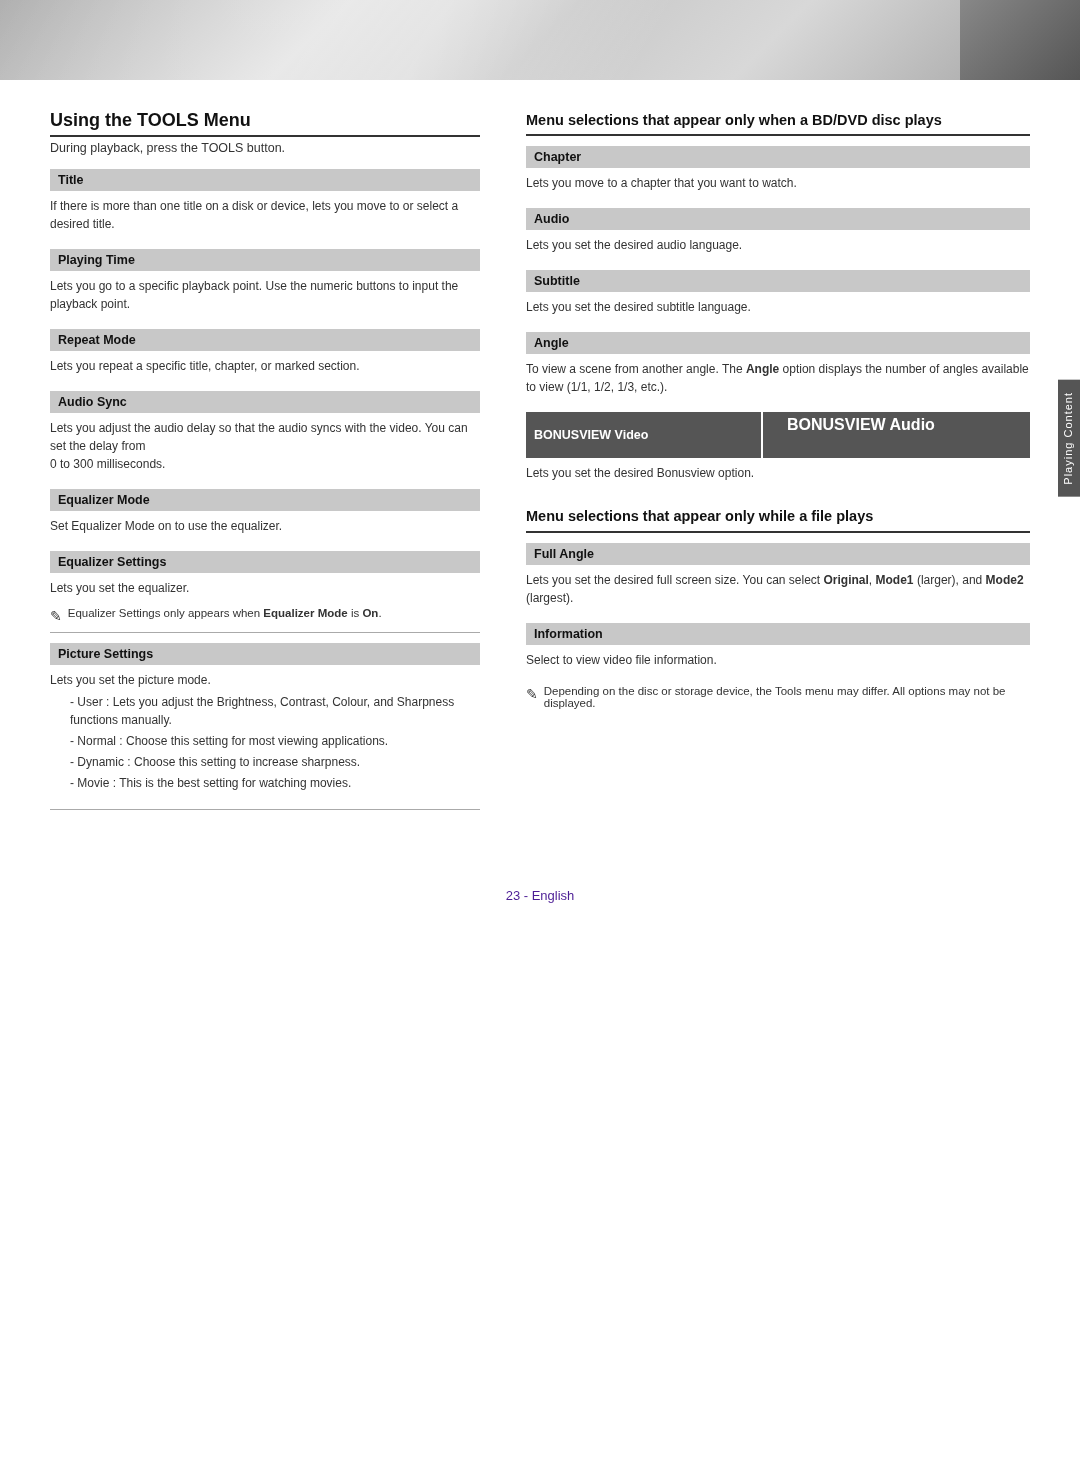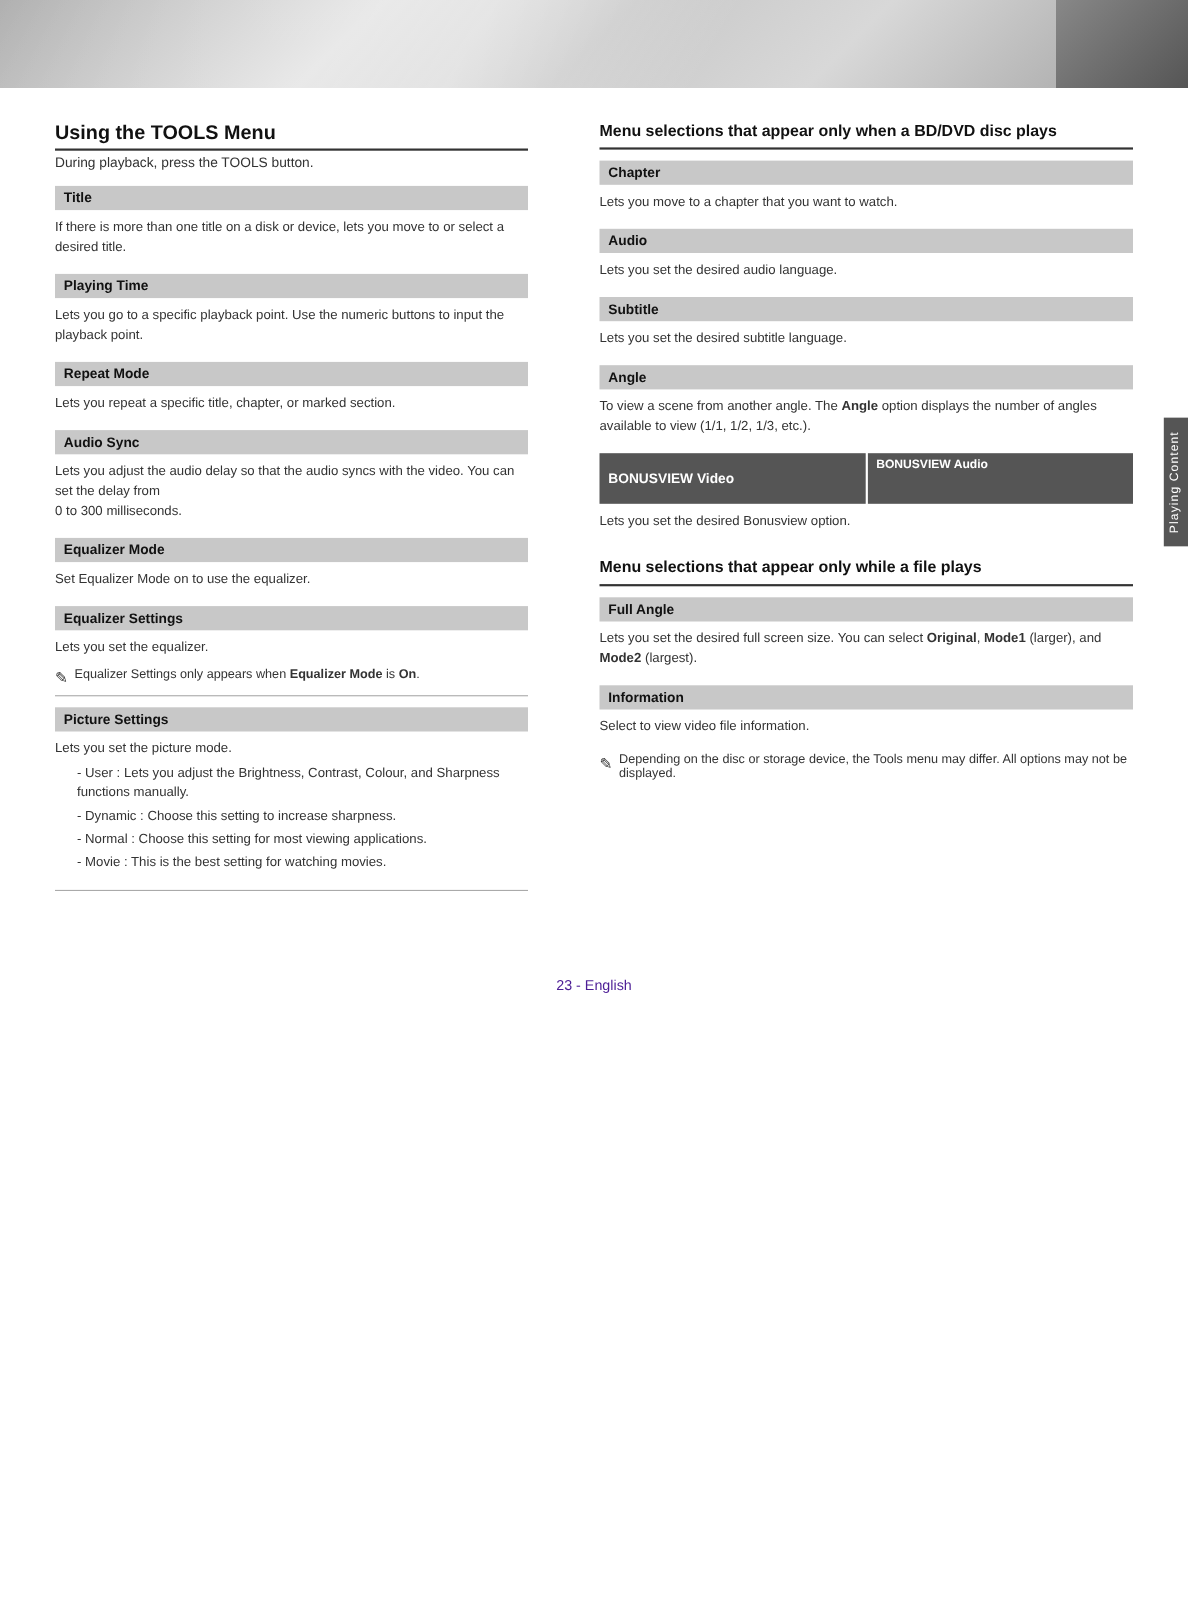--- a/index.html
+++ b/index.html
@@ -48,31 +48,30 @@
       transform: rotate(180deg);
       padding: 12px 4px;
       letter-spacing: 1px;
       z-index: 10;
     }
 
     
     .content {
       padding: 30px 50px 40px 50px;
       display: flex;
-      gap: 24px;
+      gap: 46px;
     }
 
     .left-col {
       flex: 0 0 430px;
       max-width: 430px;
     }
 
     .right-col {
       flex: 1;
-      margin-left: 41px;
     }
 
     
     .section-title {
       font-size: 18px;
       font-weight: bold;
       color: #111;
       margin-bottom: 4px;
       border-bottom: 2px solid #333;
       padding-bottom: 4px;
@@ -142,22 +141,22 @@
       color: #fff;
       padding: 16px 8px;
       font-size: 12.5px;
       font-weight: bold;
       margin-right: 2px;
     }
     .bonusview-right {
       flex: 1;
       background: #555;
       color: #fff;
-      padding: 4px 8px;
-      font-size: 11px;
+      padding: 4px 24px;
+      font-size: 16px;
       font-weight: bold;
     }
 
     
     .mode-list {
       font-size: 12px;
       color: #333;
       padding-left: 8px;
     }
     .mode-list li {
@@ -244,22 +243,22 @@
       <span>Equalizer Settings only appears when <strong>Equalizer Mode</strong> is <strong>On</strong>.</span>
     </div>
 
     <hr class="left-separator">
 
     <div class="item-header">Picture Settings</div>
     <div class="item-body">
       Lets you set the picture mode.
       <ul class="mode-list" style="margin-top:4px;">
         <li class="dash">User : Lets you adjust the Brightness, Contrast, Colour, and Sharpness functions manually.</li>
+        <li class="dash">Normal : Choose this setting for most viewing applications.</li>
         <li class="dash">Dynamic : Choose this setting to increase sharpness.</li>
-        <li class="dash">Normal : Choose this setting for most viewing applications.</li>
         <li class="dash">Movie : This is the best setting for watching movies.</li>
       </ul>
     </div>
 
     <hr class="left-separator">
 
   </div>
 
   <div class="right-col">
 

